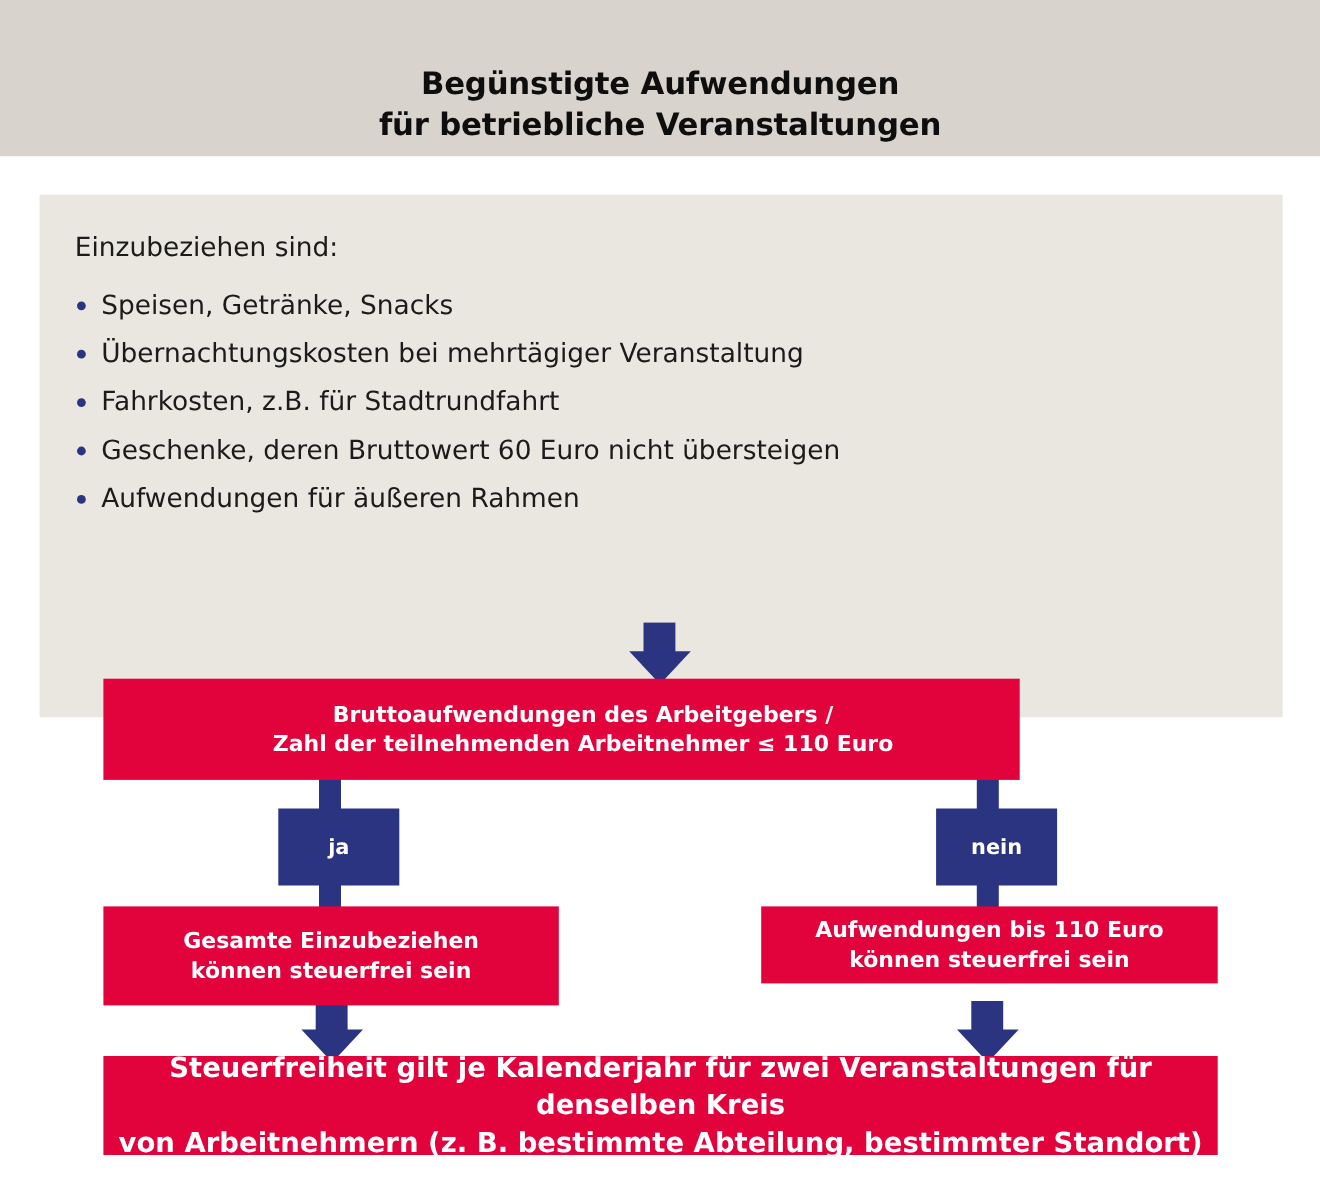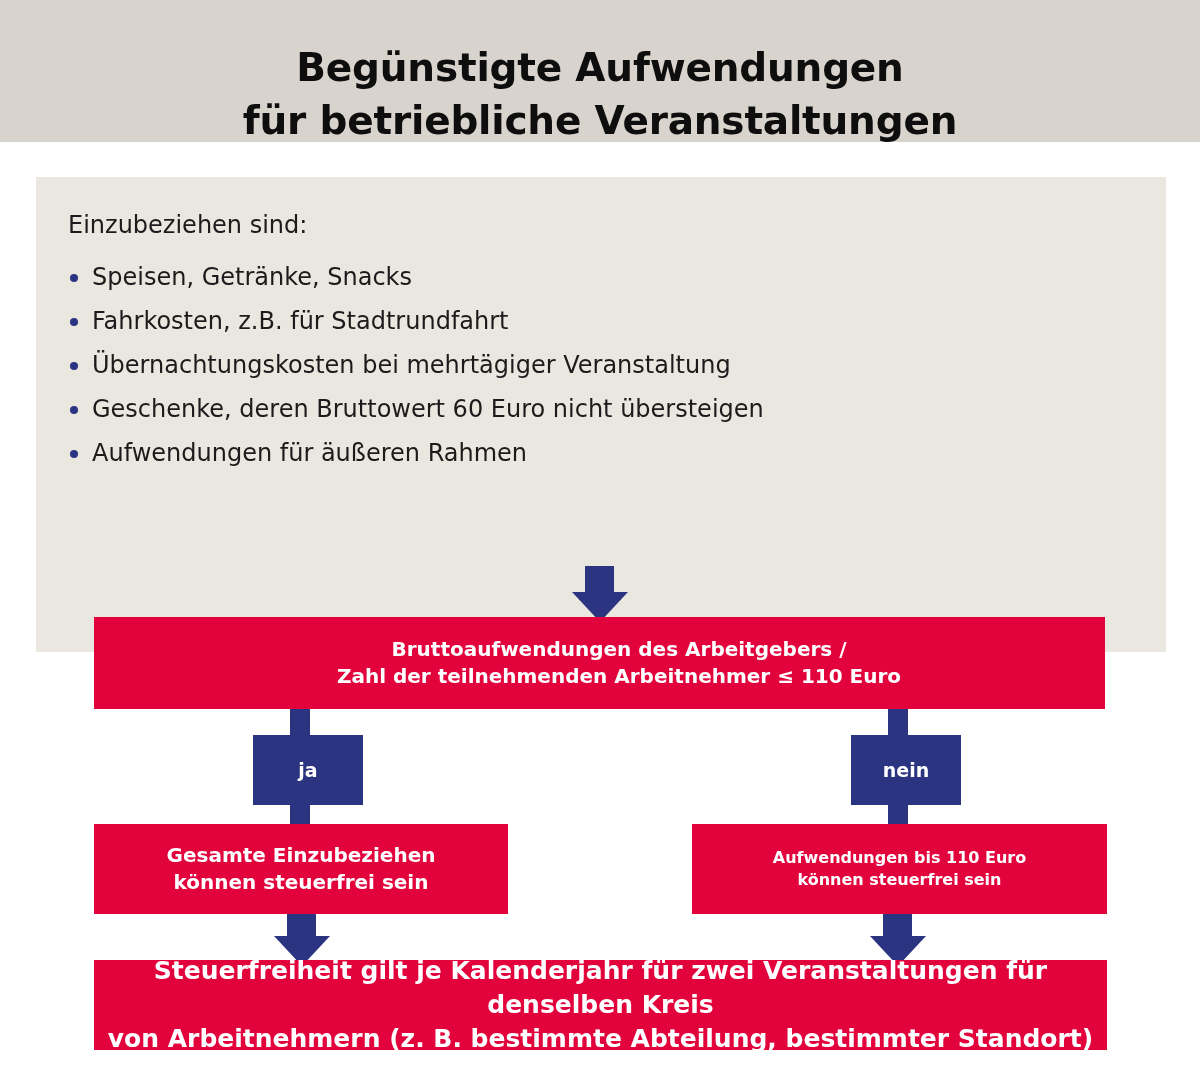--- a/index.html
+++ b/index.html
@@ -13,21 +13,21 @@
 
   
   .header {
     position:absolute; left:0; top:0; width:1200px; height:142px;
     background:#d8d4cd;
     display:flex; align-items:center; justify-content:center;
   }
   .header h1 {
     font-family:"DejaVu Sans", sans-serif;
     font-weight:bold;
-    font-size:39px;
+    font-size:28px;
     line-height:1.35;
     color:#0e0e0e;
     text-align:center;
     letter-spacing:-0.2px;
     margin-top:48px;
   }
   .header h1 .l2 { display:block; }
 
   
   .panel {
@@ -65,23 +65,23 @@
     background:#e2033d;
     color:#ffffff;
     display:flex; align-items:center; justify-content:center;
     text-align:center;
     font-weight:bold;
     font-family:"DejaVu Sans", sans-serif;
     z-index:3;
   }
   .redbox .inner { line-height:1.35; }
 
-  #box-condition { left:94px; top:617px; width:1011px; height:92px; font-size:20px;padding-left:39px; }
+  #box-condition { left:94px; top:617px; width:833px; height:92px; font-size:20px;padding-left:39px; }
   #box-yes-outcome { left:94px; top:824px; width:414px; height:90px; font-size:20px; }
-  #box-no-outcome { left:692px; top:824px; width:415px; height:90px; font-size:16px; }
+  #box-no-outcome { left:692px; top:824px; width:415px; height:70px; font-size:20px; }
   #box-conclusion { left:94px; top:960px; width:1013px; height:90px; font-size:25px; }
 
   
   .arrow { position:absolute; z-index:2; }
   .arrow .stem { position:absolute; background:#2b3480; }
   .arrow .head {
     position:absolute; width:0; height:0;
     border-left:28px solid transparent;
     border-right:28px solid transparent;
     border-top:30px solid #2b3480;
@@ -132,25 +132,25 @@
 <div class="panel">
   <div class="panel-intro">Einzubeziehen sind:</div>
 
   <ul class="bullets">
     <li>
       <span class="dot"></span>
       <span>Speisen, Getränke, Snacks</span>
     </li>
     <li>
       <span class="dot"></span>
+      <span>Übernachtungskosten bei mehrtägiger Veranstaltung</span>
+    </li>
+    <li>
+      <span class="dot"></span>
       <span>Fahrkosten, z.B. für Stadtrundfahrt</span>
-    </li>
-    <li>
-      <span class="dot"></span>
-      <span>Übernachtungskosten bei mehrtägiger Veranstaltung</span>
     </li>
     <li>
       <span class="dot"></span>
       <span>Geschenke, deren Bruttowert 60 Euro nicht übersteigen</span>
     </li>
     <li>
       <span class="dot"></span>
       <span>Aufwendungen für äußeren Rahmen</span>
     </li>
   </ul>

